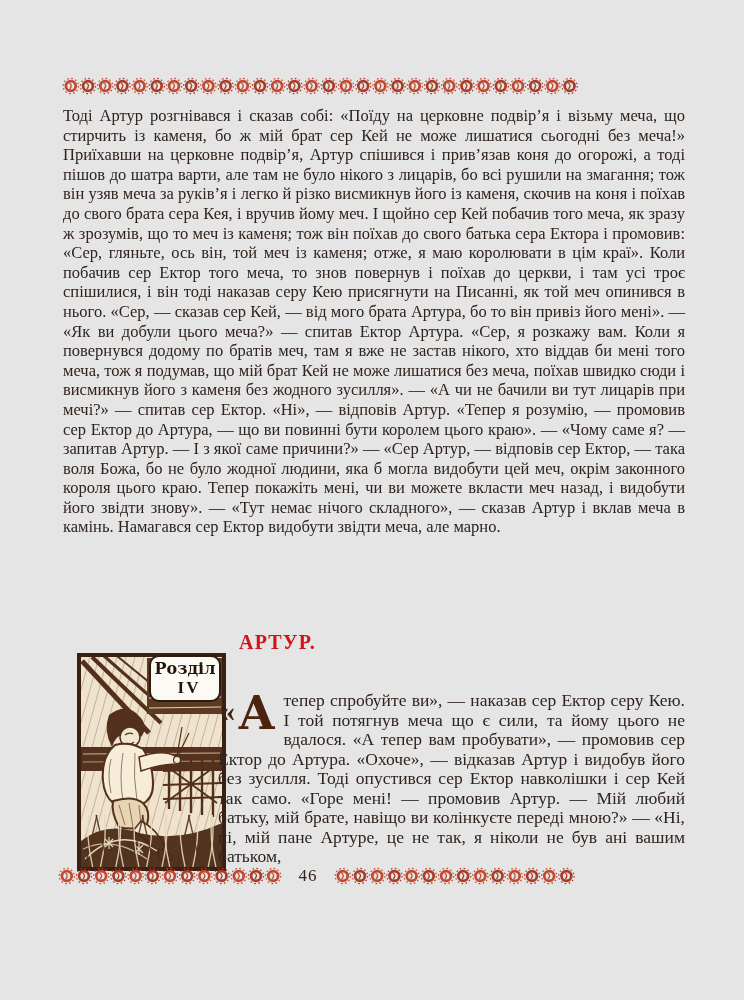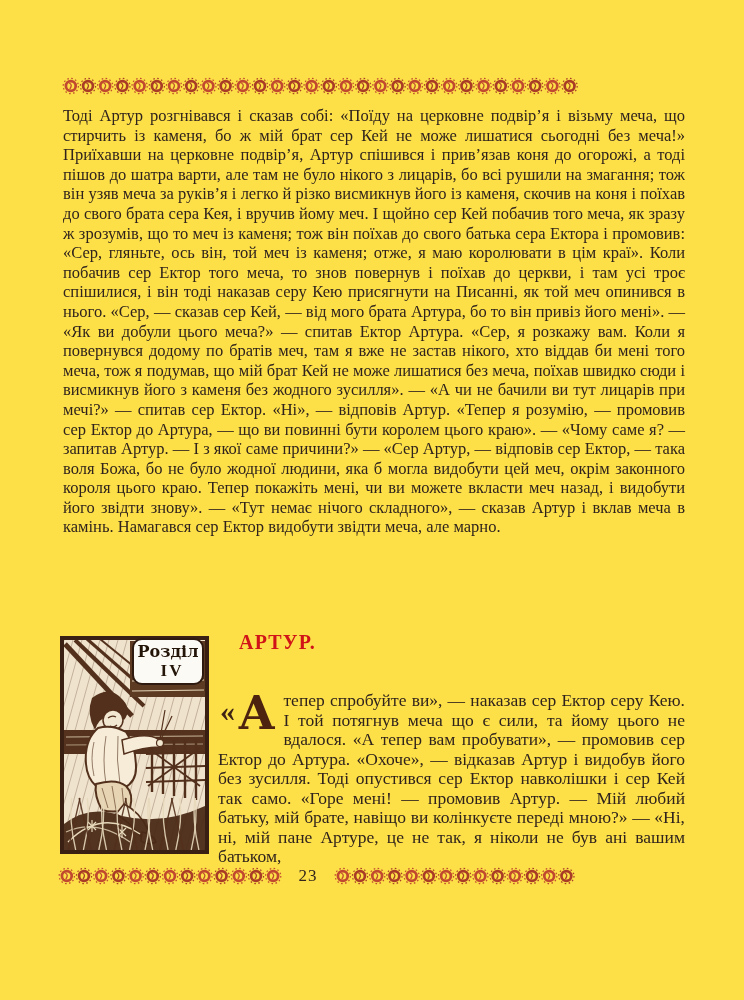--- a/index.html
+++ b/index.html
@@ -1,39 +1,39 @@
 <!DOCTYPE html>
 <html><head>
 <meta charset="utf-8">
 <style>
   html,body{margin:0;padding:0;background:#ffffff;}
   .page{
     position:relative;width:744px;height:1000px;overflow:hidden;
-    background:#fde047;
+    background:#e5e5e5;
     font-family:"Liberation Serif","DejaVu Serif",serif;
   }
   .ornament{position:absolute;line-height:0;}
   .ornament.top{left:62px;top:77px;}
   .body-text{
     margin:0;color:#30231d;text-align:justify;
     -webkit-hyphens:none;hyphens:none;
   }
   .main-par{
     position:absolute;left:63px;top:106px;width:622px;
     font-size:16.5px;line-height:19.6px;
   }
   .chapter-title{
     position:absolute;left:222px;top:630px;width:464px;margin:0;
     color:#d01418;font-weight:700;letter-spacing:1.2px;
     font-size:20px;line-height:24px;
   }
   .chapter-title .t1{display:block;text-align:justify;text-align-last:justify;}
   .chapter-title .t2{display:block;padding-left:17px;}
   .illustration{
-    position:absolute;left:60px;top:636px;width:149px;height:218px;margin:0;
+    position:absolute;left:60px;top:636px;width:149px;height:218px;margin:17px;
   }
   .illustration svg{display:block;}
   .chapter-badge{
     position:absolute;left:72px;top:2px;width:72px;height:47px;
     background:#fcfaf4;border:2.5px solid #2f1a10;border-radius:10px;
     text-align:center;color:#241509;box-sizing:border-box;padding-top:3px;
   }
   .chapter-badge .badge-label{font-size:16px;font-weight:700;line-height:18px;font-family:"DejaVu Serif",serif;}
   .chapter-badge .badge-numeral{font-size:17px;line-height:19px;letter-spacing:2px;font-weight:600;padding-left:8px;}
   .chapter-par{
@@ -326,21 +326,21 @@
           <circle cx="180.8" cy="9" r="7.6" fill="none" stroke="#c0492f" stroke-width="1.2" stroke-dasharray="1.6 2.4"></circle>
           <circle cx="180.8" cy="9" r="4.9" fill="none" stroke="#c0492f" stroke-width="2.7"></circle>
           <path d="M179.20000000000002 6 q3.8 1.6 0.6 6" fill="none" stroke="#c0492f" stroke-width="1.3"></path>
           <circle cx="198" cy="9" r="7.6" fill="none" stroke="#a93c27" stroke-width="1.2" stroke-dasharray="1.6 2.4"></circle>
           <circle cx="198" cy="9" r="4.9" fill="none" stroke="#a93c27" stroke-width="2.7"></circle>
           <path d="M196.4 6 q3.8 1.6 0.6 6" fill="none" stroke="#a93c27" stroke-width="1.3"></path>
           <circle cx="215.2" cy="9" r="7.6" fill="none" stroke="#c0492f" stroke-width="1.2" stroke-dasharray="1.6 2.4"></circle>
           <circle cx="215.2" cy="9" r="4.9" fill="none" stroke="#c0492f" stroke-width="2.7"></circle>
           <path d="M213.6 6 q3.8 1.6 0.6 6" fill="none" stroke="#c0492f" stroke-width="1.3"></path>
         </svg></div>
-    <div class="page-number">23</div>
+    <div class="page-number">46</div>
     <div class="ornament" id="foot-right"><svg width="241" height="18">
           <circle cx="8.8" cy="9" r="7.6" fill="none" stroke="#c0492f" stroke-width="1.2" stroke-dasharray="1.6 2.4"></circle>
           <circle cx="8.8" cy="9" r="4.9" fill="none" stroke="#c0492f" stroke-width="2.7"></circle>
           <path d="M7.200000000000001 6 q3.8 1.6 0.6 6" fill="none" stroke="#c0492f" stroke-width="1.3"></path>
           <circle cx="26" cy="9" r="7.6" fill="none" stroke="#a93c27" stroke-width="1.2" stroke-dasharray="1.6 2.4"></circle>
           <circle cx="26" cy="9" r="4.9" fill="none" stroke="#a93c27" stroke-width="2.7"></circle>
           <path d="M24.4 6 q3.8 1.6 0.6 6" fill="none" stroke="#a93c27" stroke-width="1.3"></path>
           <circle cx="43.2" cy="9" r="7.6" fill="none" stroke="#c0492f" stroke-width="1.2" stroke-dasharray="1.6 2.4"></circle>
           <circle cx="43.2" cy="9" r="4.9" fill="none" stroke="#c0492f" stroke-width="2.7"></circle>
           <path d="M41.6 6 q3.8 1.6 0.6 6" fill="none" stroke="#c0492f" stroke-width="1.3"></path>

